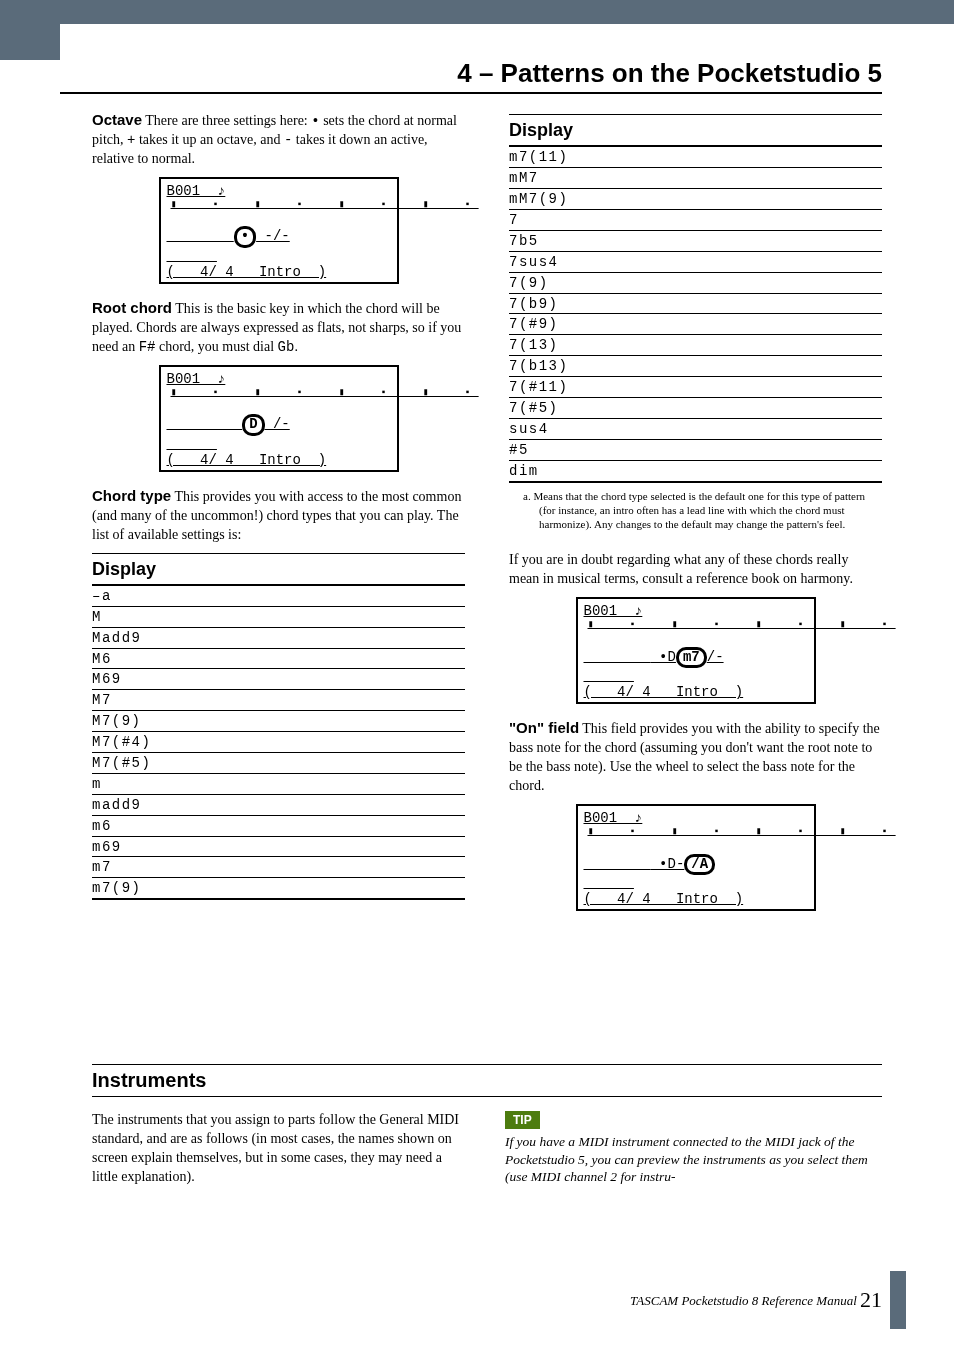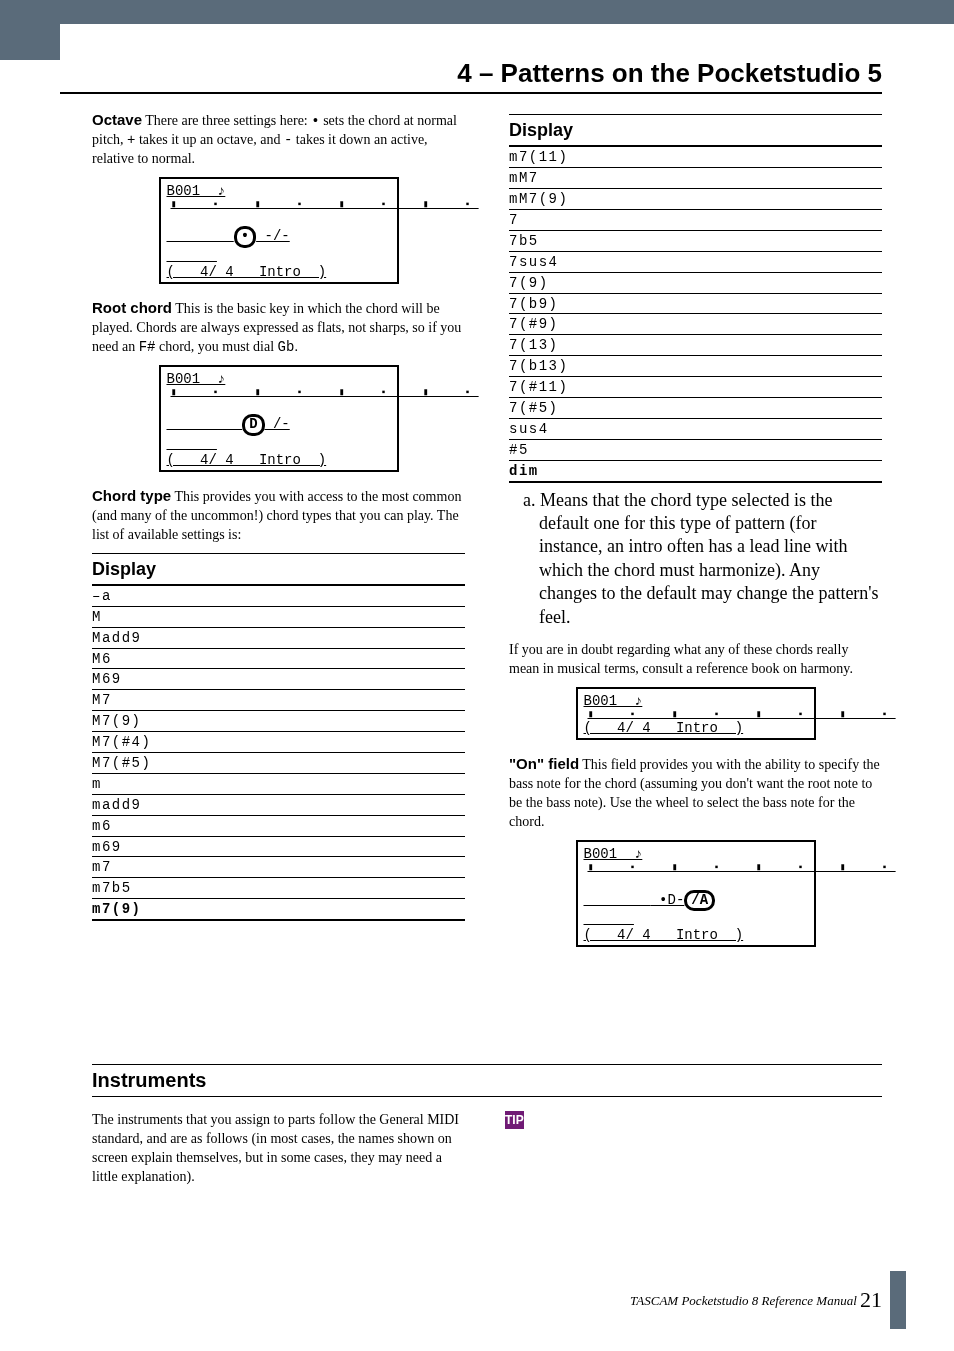--- a/index.html
+++ b/index.html
@@ -95,25 +95,25 @@
     border-bottom: 2px solid #000;
     padding: 3px 0;
   }
   .trow {
     border-bottom: 1px solid #000;
     padding: 1px 0 0 0;
     font-family: "Courier New", monospace;
     font-size: 14px;
     letter-spacing: 1.5px;
   }
-  .trow.last { border-bottom: 2px solid #000; font-weight: bold; }
+  .trow.last { border-bottom: 2px solid #000; }
 
   .footnote {
-    font-size: 18px;
-    margin: 6px 0 12px 30px;
+    font-size: 11px;
+    margin: 6px 0 20px 30px;
     text-indent: -16px;
     line-height: 1.3;
   }
 
   .section-head {
     font-family: Arial, Helvetica, sans-serif;
     font-weight: bold;
     font-size: 20px;
     margin-top: 24px;
     margin-bottom: 2px;
@@ -125,26 +125,26 @@
   }
   .section-cols {
     display: flex;
     gap: 36px;
     margin-top: 14px;
   }
   .section-cols .scol { flex: 1; }
 
   .tip-label {
     display: inline-block;
-    background: #701a75;
+    background: #4d7c0f;
     color: #fff;
     font-family: Arial, Helvetica, sans-serif;
     font-weight: bold;
     font-size: 12px;
-    padding: 1px 0;
+    padding: 1px 8px;
     margin-bottom: 4px;
   }
   .tip-body {
     font-style: italic;
     font-size: 13.5px;
     line-height: 1.3;
   }
 
   .footer {
     position: absolute;
@@ -220,21 +220,20 @@
           <div class="trow">M69</div>
           <div class="trow">M7</div>
           <div class="trow">M7(9)</div>
           <div class="trow">M7(#4)</div>
           <div class="trow">M7(#5)</div>
           <div class="trow">m</div>
           <div class="trow">madd9</div>
           <div class="trow">m6</div>
           <div class="trow">m69</div>
           <div class="trow">m7</div>
-          <div class="trow">m7b5</div>
           <div class="trow last">m7(9)</div>
         </div>
     </div>
 
   </div>
 
   <div class="col">
 
     <div class="table-block">
       <div class="thead">Display</div>
@@ -258,20 +257,23 @@
         </div>
     </div>
 
     <p class="footnote">a.  Means that the chord type selected is the default one for this type of pattern (for instance, an intro often has a lead line with which the chord must harmonize). Any changes to the default may change the pattern's feel.</p>
 
     <p class="para">If you are in doubt regarding what any of these chords really mean in musical terms, consult a reference book on harmony.</p>
 
     <div class="lcd">
       <div class="row">B001  ♪</div>
       <div class="row dots">▮  ▪  ▮  ▪  ▮  ▪  ▮  ▪</div>
+      <div class="row">
+        <span> •D</span><span class="circ">m7</span><span>/-</span>
+      </div>
       <div class="row">(   4/ 4   Intro  )</div>
     </div>
 
     <p class="para">
       <span class="runin">"On" field</span><span> This field provides you with the ability to specify the bass note for the chord (assuming you don't want the root note to be the bass note). Use the wheel to select the bass note for the chord.</span>
     </p>
 
     <div class="lcd">
       <div class="row">B001  ♪</div>
       <div class="row dots">▮  ▪  ▮  ▪  ▮  ▪  ▮  ▪</div>
@@ -288,20 +290,21 @@
   <div style="border-top:1.5px solid #000"></div>
   <div class="section-head" style="margin-top:2px">Instruments</div>
   <div style="border-top:1.5px solid #000"></div>
 
   <div class="section-cols">
     <div class="scol">
       <p class="para">The instruments that you assign to parts follow the General MIDI standard, and are as follows (in most cases, the names shown on screen explain themselves, but in some cases, they may need a little explanation).</p>
     </div>
     <div class="scol">
       <div class="tip-label">TIP</div>
+      <div class="tip-body">If you have a MIDI instrument connected to the MIDI jack of the Pocketstudio 5, you can preview the instruments as you select them (use MIDI channel 2 for instru-</div>
     </div>
   </div>
 </div>
 
 <div class="footer">
   <span>TASCAM Pocketstudio 8 Reference Manual </span><span class="pg">21</span>
 </div>
 <div class="footer-tab"></div>
 
 </body></html>

